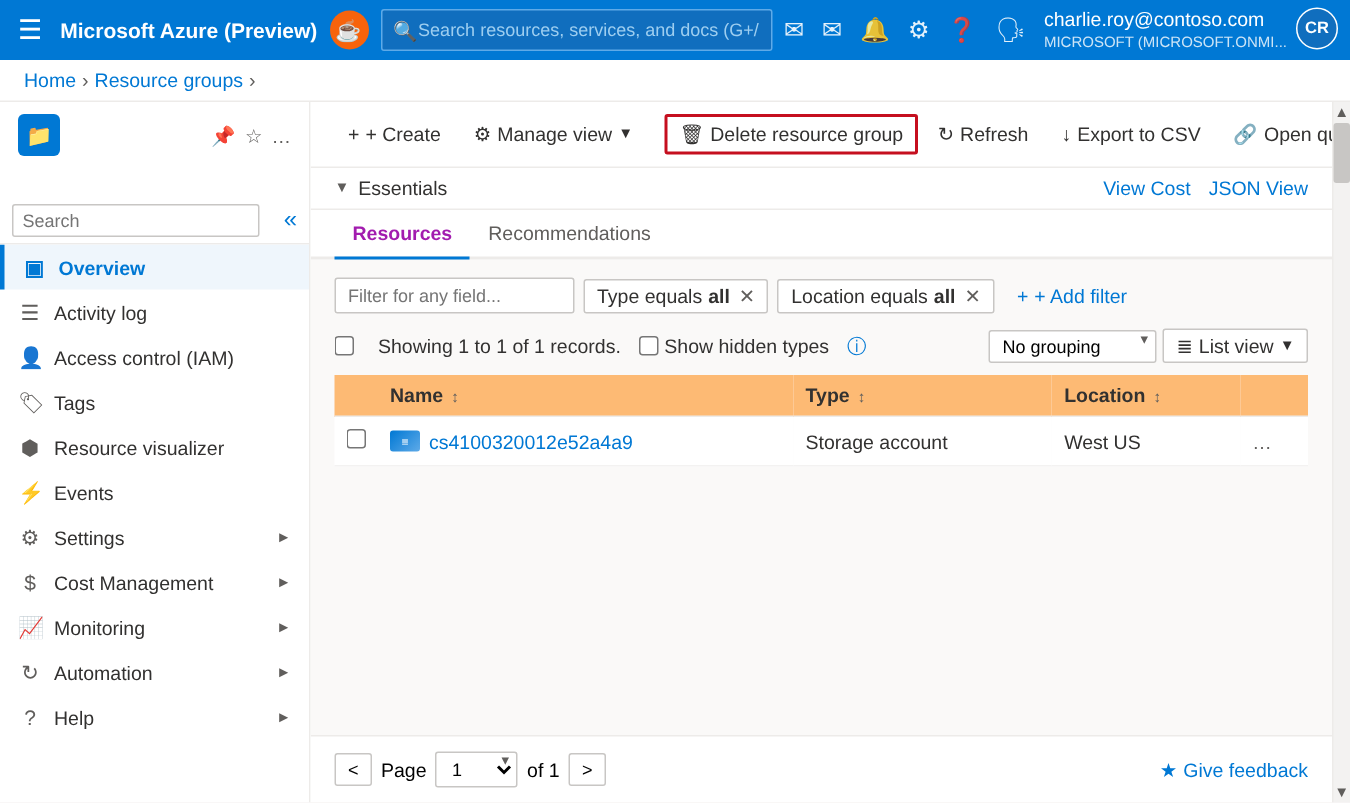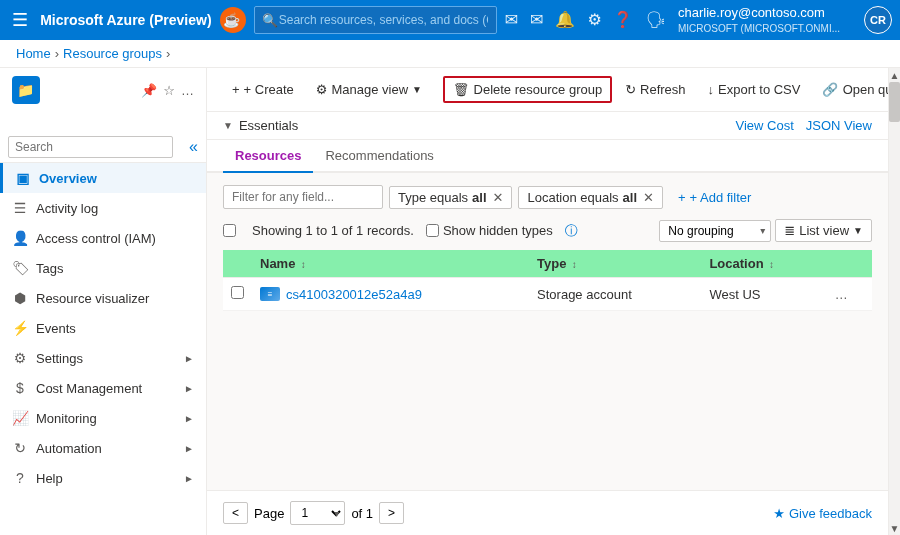--- a/index.html
+++ b/index.html
@@ -8,21 +8,21 @@
     
     .topbar { background: #0078d4; height: 40px; display: flex; align-items: center; padding: 0 8px; gap: 8px; }
     .topbar-menu { color: white; font-size: 18px; cursor: pointer; padding: 4px; }
     .topbar-logo { color: white; font-weight: 700; font-size: 14px; white-space: nowrap; }
     .topbar-icon-orange { background: #f7630c; border-radius: 50%; width: 26px; height: 26px; display: flex; align-items: center; justify-content: center; color: white; font-size: 14px; }
     .topbar-search { flex: 1; max-width: 320px; background: #106ebe; border: 1px solid #5eaae8; border-radius: 2px; height: 28px; display: flex; align-items: center; padding: 0 8px; color: #cce4f6; font-size: 12px; }
     .topbar-search input { background: transparent; border: none; outline: none; color: #cce4f6; font-size: 12px; width: 100%; }
     .topbar-search input::placeholder { color: #9dcef0; }
     .topbar-right { margin-left: auto; display: flex; align-items: center; gap: 12px; }
     .topbar-icon { color: white; font-size: 16px; cursor: pointer; opacity: 0.9; }
-    .topbar-user { display: flex; align-items: center; gap: 24px; color: white; font-size: 11px; }
+    .topbar-user { display: flex; align-items: flex-start; gap: 6px; color: white; font-size: 11px; }
     .topbar-avatar { width: 28px; height: 28px; border-radius: 50%; background: #106ebe; border: 1px solid white; display: flex; align-items: center; justify-content: center; color: white; font-size: 11px; font-weight: bold; }
     .topbar-user-text { display: flex; flex-direction: column; line-height: 1.3; }
 
     
     .breadcrumb { background: white; padding: 6px 16px; display: flex; align-items: center; gap: 4px; font-size: 12px; color: #0078d4; border-bottom: 1px solid #edebe9; }
     .breadcrumb-sep { color: #605e5c; }
     .breadcrumb-link { cursor: pointer; text-align: center; }
 
     
     .main-layout { display: flex; height: calc(535px - 40px - 28px); }
@@ -76,27 +76,27 @@
     .filter-tag-x { color: #605e5c; cursor: pointer; margin-left: 2px; }
     .add-filter-btn { display: flex; align-items: center; gap: 4px; padding: 3px 8px; border: 1px solid transparent; border-radius: 2px; cursor: pointer; font-size: 12px; color: #0078d4; background: transparent; }
 
     
     .records-bar { display: flex; align-items: center; gap: 12px; margin-bottom: 8px; font-size: 12px; color: #323130; }
     .records-checkbox { margin-right: 4px; }
     .hidden-types-label { display: flex; align-items: center; gap: 4px; }
     .info-icon { color: #0078d4; cursor: pointer; }
     .grouping-select { margin-left: auto; display: flex; align-items: center; gap: 4px; }
     .select-box { border: 1px solid #c8c6c4; border-radius: 2px; padding: 3px 24px 3px 8px; font-size: 12px; background: white; appearance: none; cursor: pointer; position: relative; }
-    .select-wrapper { position: relative; display: inline-flex; align-items: center; }
+    .select-wrapper { position: relative; display: inline-flex; align-items: flex-start; }
     .select-wrapper::after { content: '▾'; position: absolute; right: 6px; pointer-events: none; font-size: 10px; color: #605e5c; }
     .list-view-btn { display: flex; align-items: center; gap: 4px; border: 1px solid #c8c6c4; border-radius: 2px; padding: 3px 8px; font-size: 12px; background: white; cursor: pointer; }
 
     
     .resource-table { width: 100%; border-collapse: collapse; }
-    .resource-table th { text-align: left; font-size: 12px; font-weight: 600; color: #323130; padding: 6px 8px; border-bottom: 1px solid #edebe9; background: #86efac; }
+    .resource-table th { text-align: left; font-size: 12px; font-weight: 600; color: #323130; padding: 6px 8px; border-bottom: 1px solid #edebe9; background: #fdba74; }
     .resource-table th .sort-icon { font-size: 10px; color: #605e5c; margin-left: 2px; }
     .resource-table td { padding: 8px 8px; border-bottom: 1px solid #f3f2f1; background: white; font-size: 12px; color: #323130; }
     .resource-name-link { color: #0078d4; cursor: pointer; display: flex; align-items: center; gap: 6px; }
     .resource-icon { width: 16px; height: 10px; background: linear-gradient(135deg, #0078d4 0%, #50a0d0 100%); display: inline-block; border-radius: 1px; }
     .th-checkbox { width: 28px; }
     .td-checkbox { width: 28px; }
     .row-more { color: #605e5c; cursor: pointer; }
 
     
     .pagination { display: flex; align-items: center; justify-content: space-between; padding: 10px 16px; background: white; border-top: 1px solid #edebe9; }

